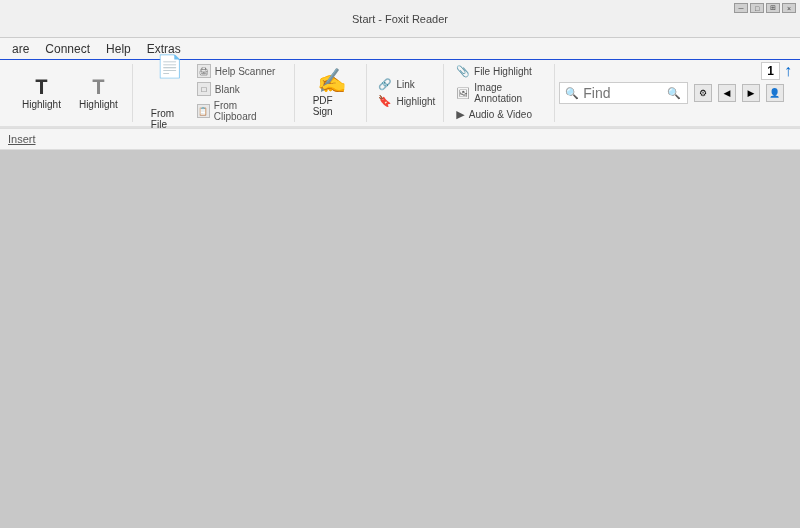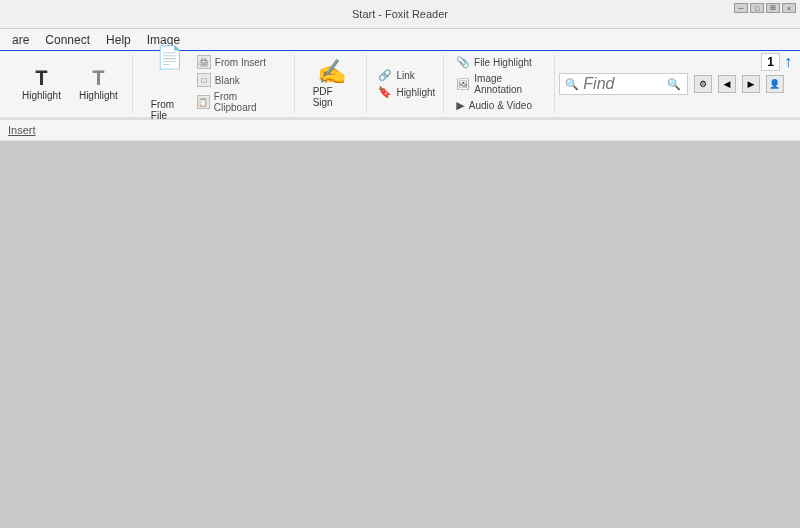--- a/index.html
+++ b/index.html
@@ -9,21 +9,21 @@
       font-family: 'Segoe UI', Arial, sans-serif;
       font-size: 12px;
       background: #c8c8c8;
       overflow: hidden;
       position: relative;
     }
 
     
     .title-bar {
       background: #f0f0f0;
-      height: 29px;
+      height: 38px;
       display: flex;
       align-items: center;
       justify-content: center;
       font-size: 11px;
       color: #444;
       border-bottom: 1px solid #ccc;
       position: relative;
     }
 
     
@@ -128,24 +128,23 @@
       background: white;
       border: 1px solid #ccc;
       padding: 2px 6px;
       gap: 4px;
       height: 22px;
     }
 
     .find-input {
       border: none;
       outline: none;
-      font-size: 16px;
+      font-size: 14px;
       width: 80px;
       color: #888;
-      font-style: italic;
     }
 
     .nav-btn {
       width: 18px; height: 18px;
       background: #e8e8e8;
       border: 1px solid #bbb;
       display: flex; align-items: center; justify-content: center;
       font-size: 9px;
       cursor: pointer;
     }
@@ -234,21 +233,21 @@
     <div class="wctrl">□</div>
     <div class="wctrl">⊞</div>
     <div class="wctrl">×</div>
   </div>
 </div>
 
 <div class="menu-bar">
   <span class="menu-item">are</span>
   <span class="menu-item">Connect</span>
   <span class="menu-item">Help</span>
-  <span class="menu-item">Image</span>
+  <span class="menu-item">Extras</span>
 </div>
 
 <div class="toolbar">
 
   <div class="toolbar-group">
     <div class="toolbar-btn">
       <div class="toolbar-icon">𝐓</div>
       <span>Highlight</span>
     </div>
     <div class="toolbar-btn">
@@ -260,21 +259,21 @@
   <div class="toolbar-group" style="align-items:center;">
     <div class="toolbar-btn" style="flex-direction:row; gap:4px;">
       <div style="display:flex;flex-direction:column;align-items:center;">
         <div class="toolbar-icon" style="font-size:22px;">📄</div>
         <span style="font-size:10px;margin-top:28px;">From
 File</span>
       </div>
       <div class="from-file-group">
         <div class="from-file-row">
           <div class="from-file-icon">🖨</div>
-          <span>From Insert</span>
+          <span>Help Scanner</span>
         </div>
         <div class="from-file-row">
           <div class="from-file-icon">□</div>
           <span>Blank</span>
         </div>
         <div class="from-file-row">
           <div class="from-file-icon">📋</div>
           <span>From Clipboard</span>
         </div>
       </div>

